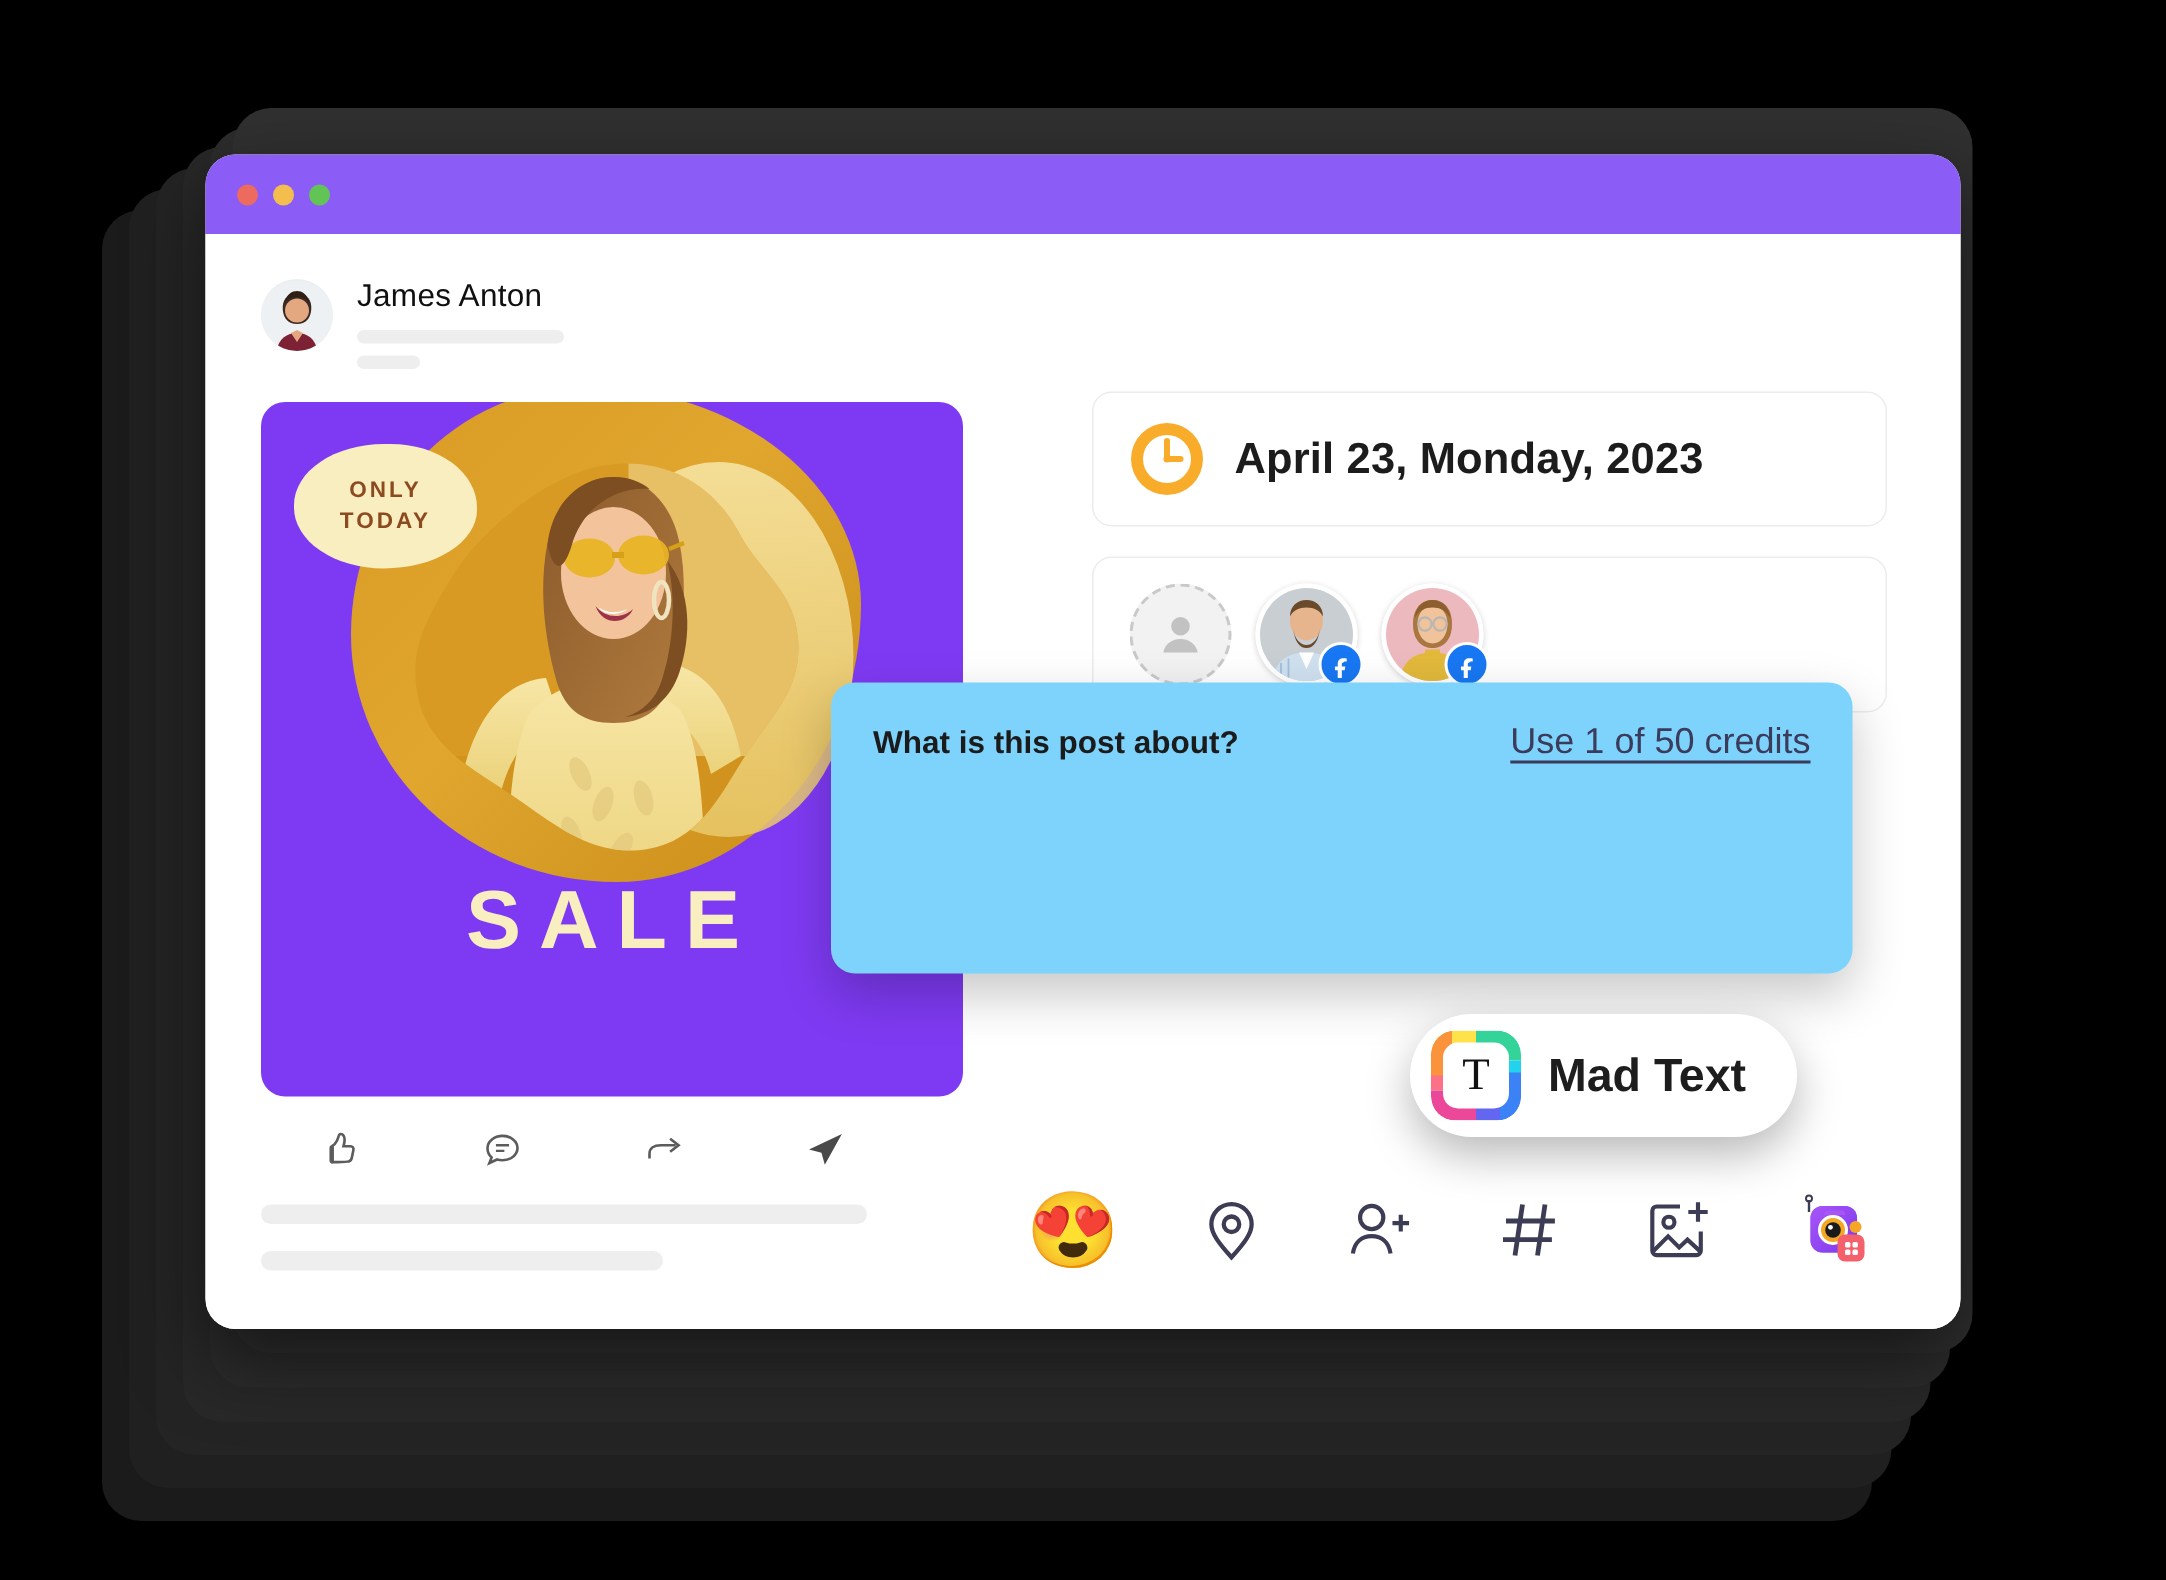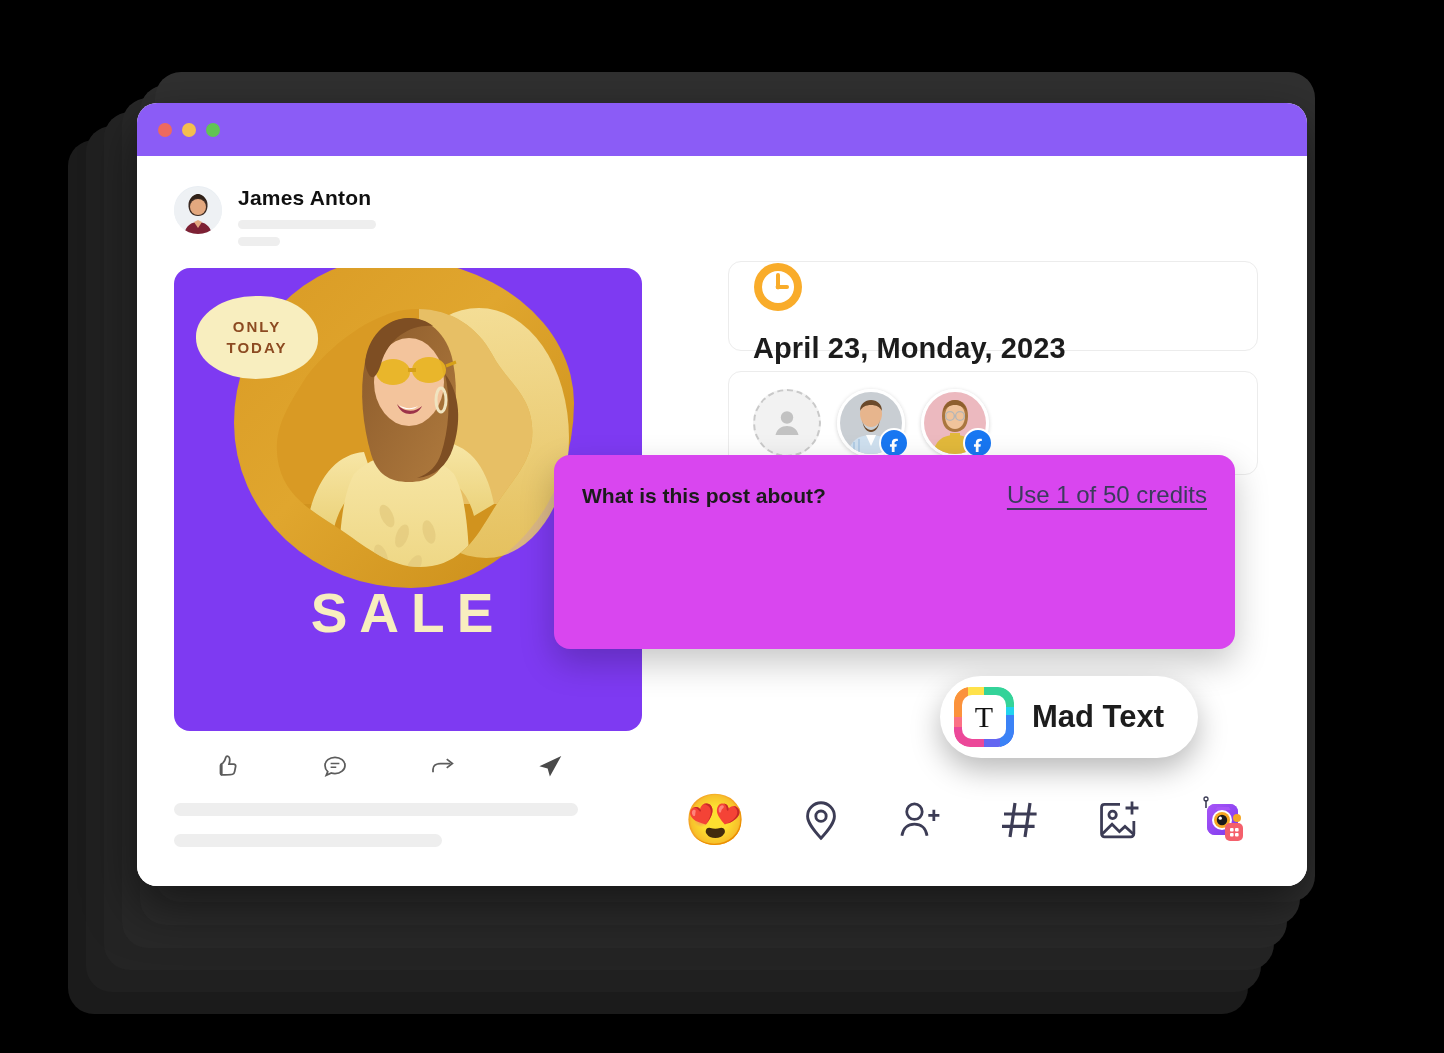--- a/index.html
+++ b/index.html
@@ -56,21 +56,21 @@
 
   
   #left-col { width: 505px; padding: 30px 0 0 37px; position: relative; }
 
   .post-head { display: flex; align-items: flex-start; gap: 16px; }
   .avatar-img {
     width: 48px; height: 48px; border-radius: 50%;
     background: #e9eef3; overflow: hidden; position: relative; flex: none;
   }
   .av-face { position:absolute; left:50%; top:52%; transform:translate(-50%,-50%); }
-  .post-name { font-size: 21px; font-weight: 700; color: #101010; letter-spacing:.2px; line-height: 1.1; }
+  .post-name { font-size: 21px; font-weight: 400; color: #101010; letter-spacing:.2px; line-height: 1.1; }
   .skel { background: #eeeeee; border-radius: 8px; }
   .skel-a { width: 138px; height: 9px; margin-top: 11px; }
   .skel-b { width: 42px;  height: 9px; margin-top: 8px; }
 
   
   #poster {
     margin-top: 22px;
     width: 468px; height: 463px;
     background: #7E3AF2;
     border-radius: 16px;
@@ -133,21 +133,21 @@
   #right-col { flex: 1; position: relative; padding: 80px 0 0 0; }
 
   .panel {
     background: #fff;
     border: 1.5px solid #ececec;
     border-radius: 13px;
   }
   #date-bar {
     position: absolute; left: 86px; top: 105px;
     width: 530px; height: 90px;
-    display: flex; gap: 20px; padding-left: 24px; flex-direction: column;
+    display: flex; align-items: center; gap: 20px; padding-left: 24px;
   }
   .clock-icon { width: 50px; height: 50px; flex:none; }
   .date-text { font-size: 29px; font-weight: 700; color: #1c1c1c; letter-spacing: .1px; }
 
   #avatar-bar {
     position: absolute; left: 86px; top: 215px;
     width: 530px; height: 104px;
     display: flex; align-items: center; gap: 16px; padding-left: 24px;
   }
   .av-slot { position: relative; width: 68px; height: 68px; flex:none; }
@@ -166,21 +166,21 @@
     position: absolute; right: -4px; bottom: -1px;
     width: 30px; height: 30px; border-radius: 50%;
     background: #1877F2; border: 2.5px solid #fff;
     display: flex; align-items: center; justify-content: center;
   }
 
   
   #prompt-card {
     position: absolute; left: 554px; top: 455px;
     width: 681px; height: 194px;
-    background: #d946ef;
+    background: #7dd3fc;
     border-radius: 16px;
     box-shadow: 0 14px 34px rgba(0,0,0,.22);
     padding: 26px 28px 0 28px;
     z-index: 8;
   }
   .prompt-top { display: flex; align-items: baseline; justify-content: space-between; }
   .prompt-q { font-size: 21px; font-weight: 700; color: #1b1b1b; }
   .credits-link {
     font-size: 24px; color: #3b3b5c;
     text-decoration: underline; text-underline-offset: 5px;

